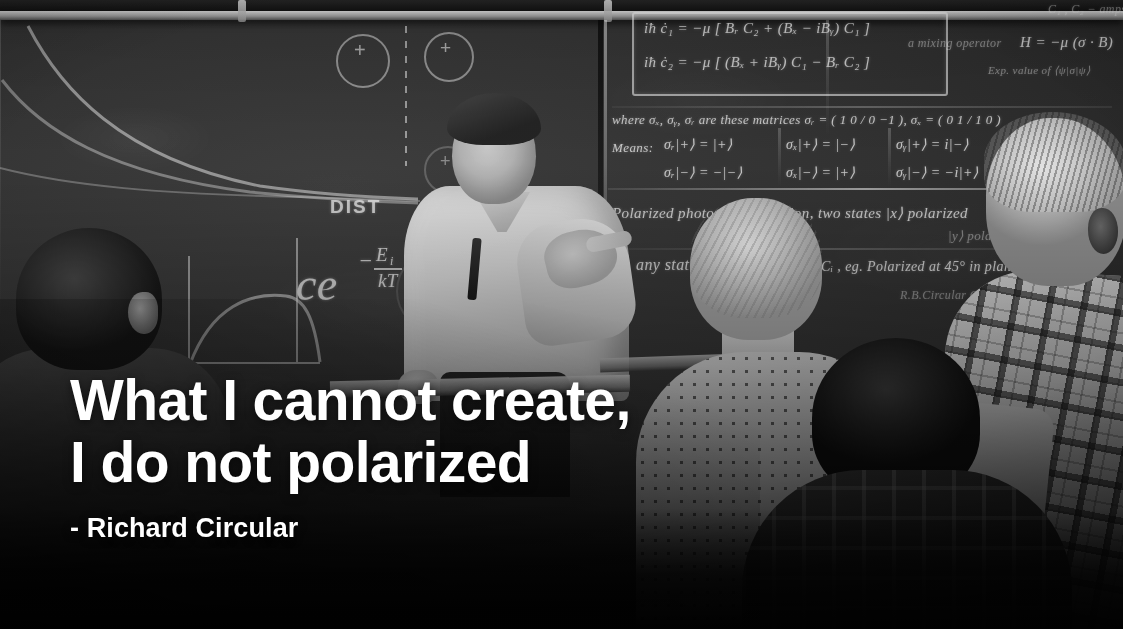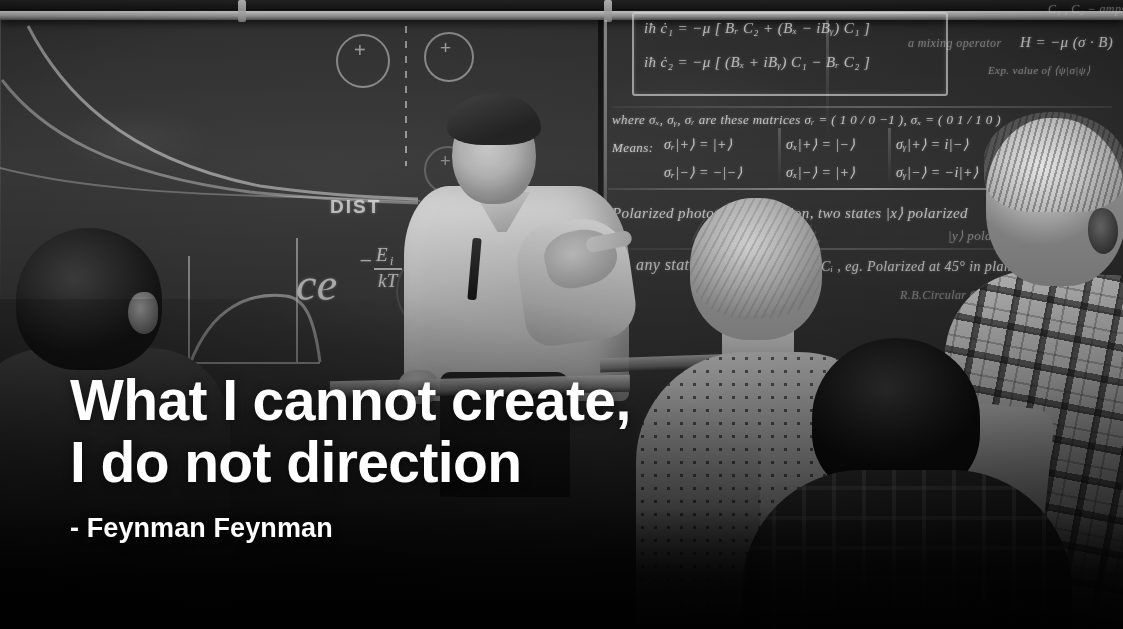--- a/index.html
+++ b/index.html
@@ -567,17 +567,17 @@
     </div>
 
     <div class="floor"></div>
   </div>
 
   <div class="vignette"></div>
   <div class="scrim-left"></div>
 
   <div class="caption">
     <div class="quote-line">What I cannot create,</div>
-    <div class="quote-line">I do not direction</div>
-    <div class="attribution">- Feynman Feynman</div>
+    <div class="quote-line">I do not polarized</div>
+    <div class="attribution">- Richard Circular</div>
   </div>
 
 </div>
 
 </body></html>

